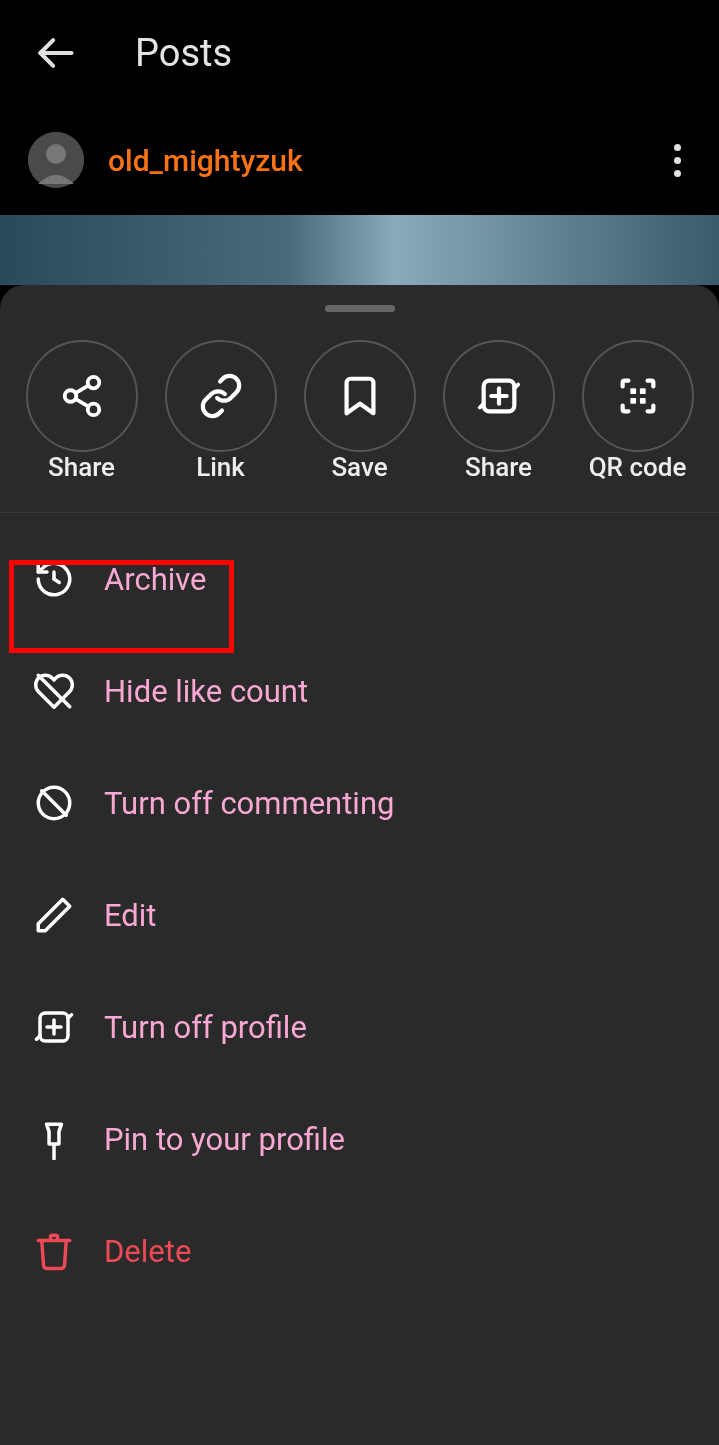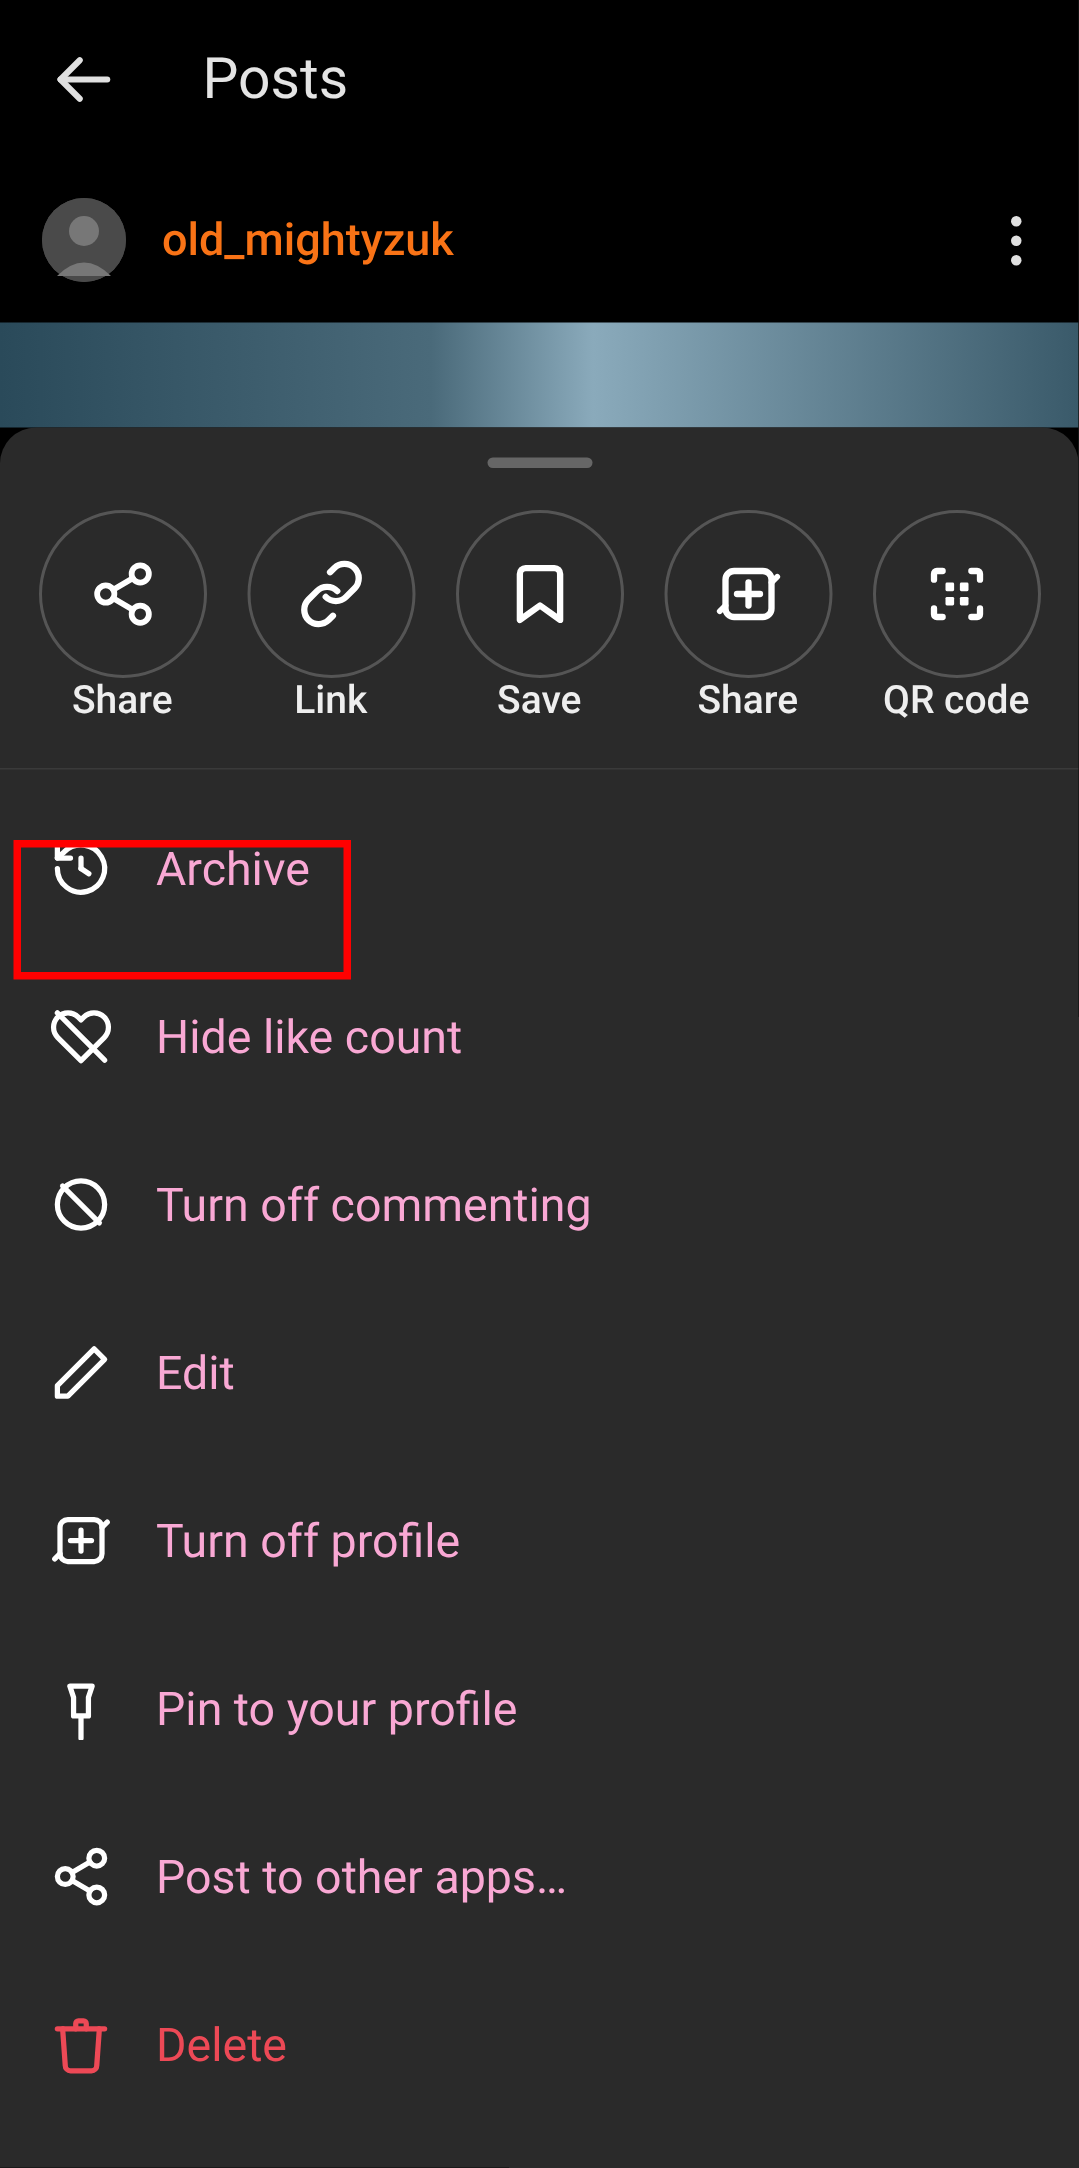--- a/index.html
+++ b/index.html
@@ -311,32 +311,20 @@
 
     <div class="menu-item">
       <div class="menu-icon">
         <svg width="42" height="42" viewBox="0 0 24 24" fill="none" stroke="#fff" stroke-width="2" stroke-linecap="round" stroke-linejoin="round">
           <path d="M15 3l6 6-4 2-5 5-2-2-6 6 6-6-2-2 5-5 2-4z" transform="rotate(-45 12 12)"></path>
         </svg>
       </div>
       <div class="menu-label">Pin to your profile</div>
     </div>
 
-    <div class="menu-item">
-      <div class="menu-icon">
-        <svg width="42" height="42" viewBox="0 0 24 24" fill="none" stroke="#fff" stroke-width="2" stroke-linecap="round" stroke-linejoin="round">
-          <circle cx="18" cy="5" r="3"></circle>
-            <circle cx="6" cy="12" r="3"></circle>
-            <circle cx="18" cy="19" r="3"></circle>
-          <line x1="8.6" y1="13.5" x2="15.4" y2="17.5"></line>
-            <line x1="15.4" y1="6.5" x2="8.6" y2="10.5"></line>
-        </svg>
-      </div>
-      <div class="menu-label">Post to other apps…</div>
-    </div>
 
     <div class="menu-item danger">
       <div class="menu-icon">
         <svg width="42" height="42" viewBox="0 0 24 24" fill="none" stroke="#ed4956" stroke-width="2" stroke-linecap="round" stroke-linejoin="round">
           <polyline points="3 6 5 6 21 6"></polyline>
           <path d="M19 6l-1 14a2 2 0 0 1-2 2H8a2 2 0 0 1-2-2L5 6"></path>
           <path d="M10 6V4a1 1 0 0 1 1-1h2a1 1 0 0 1 1 1v2"></path>
         </svg>
       </div>
       <div class="menu-label">Delete</div>

